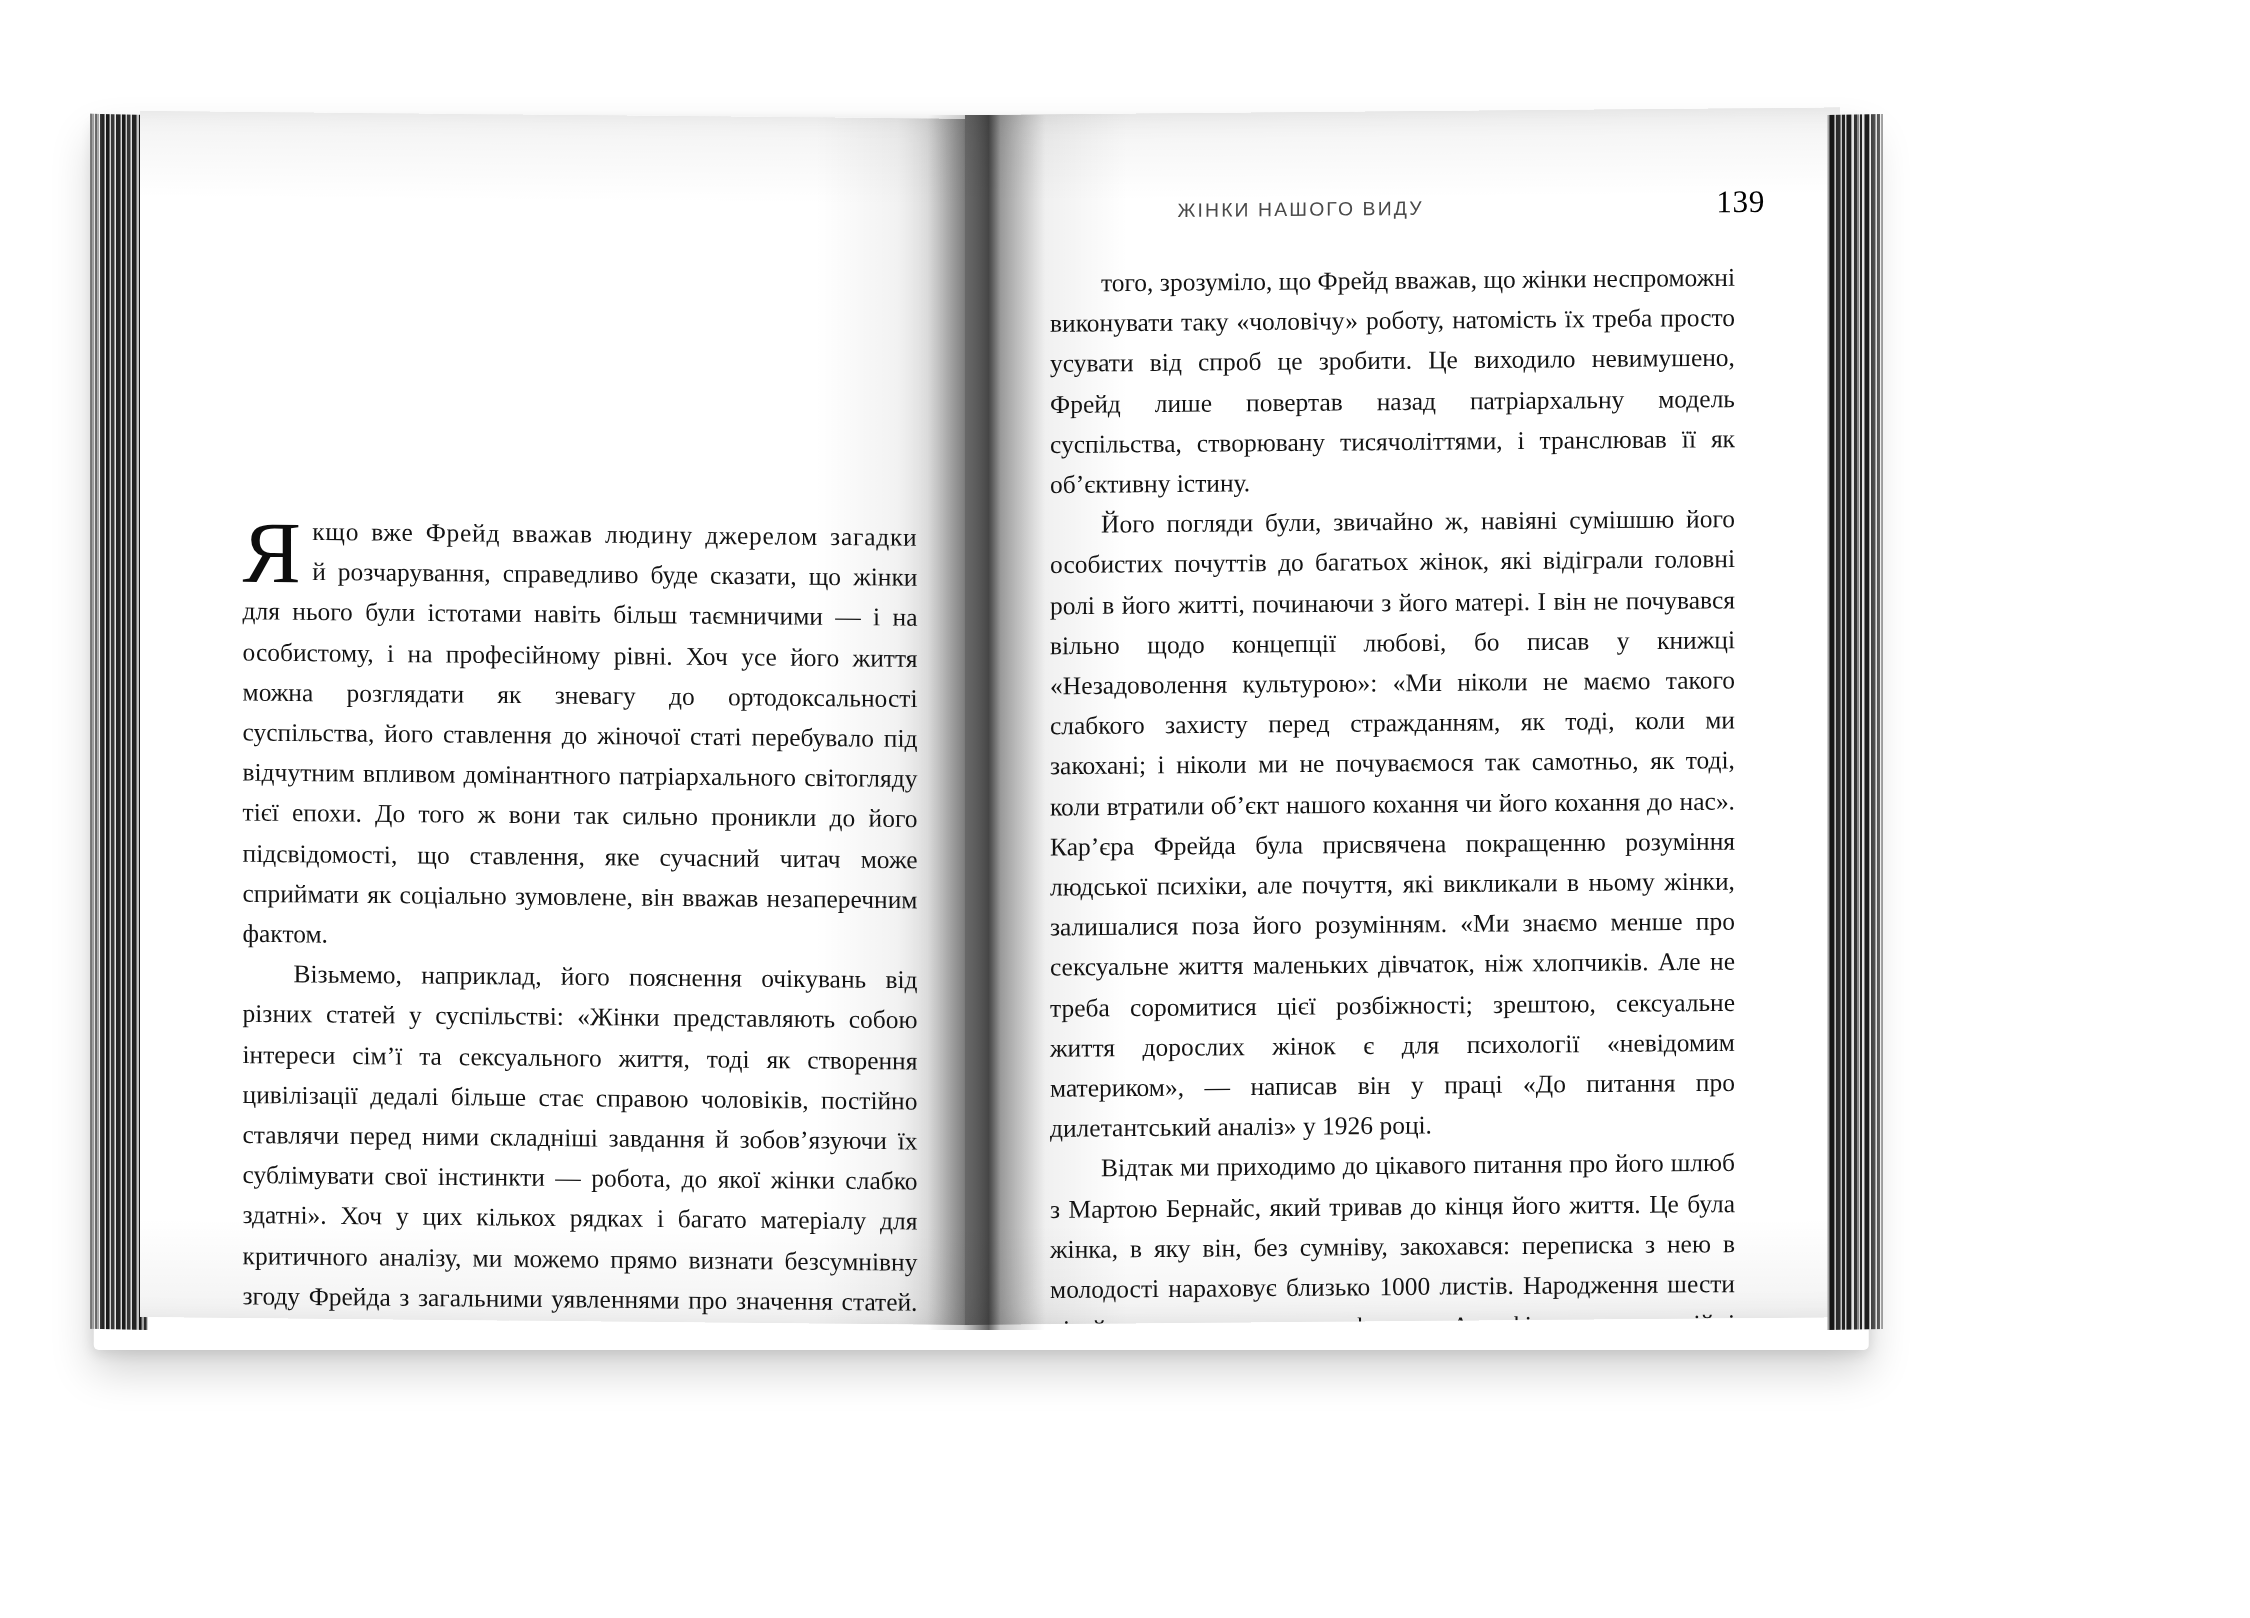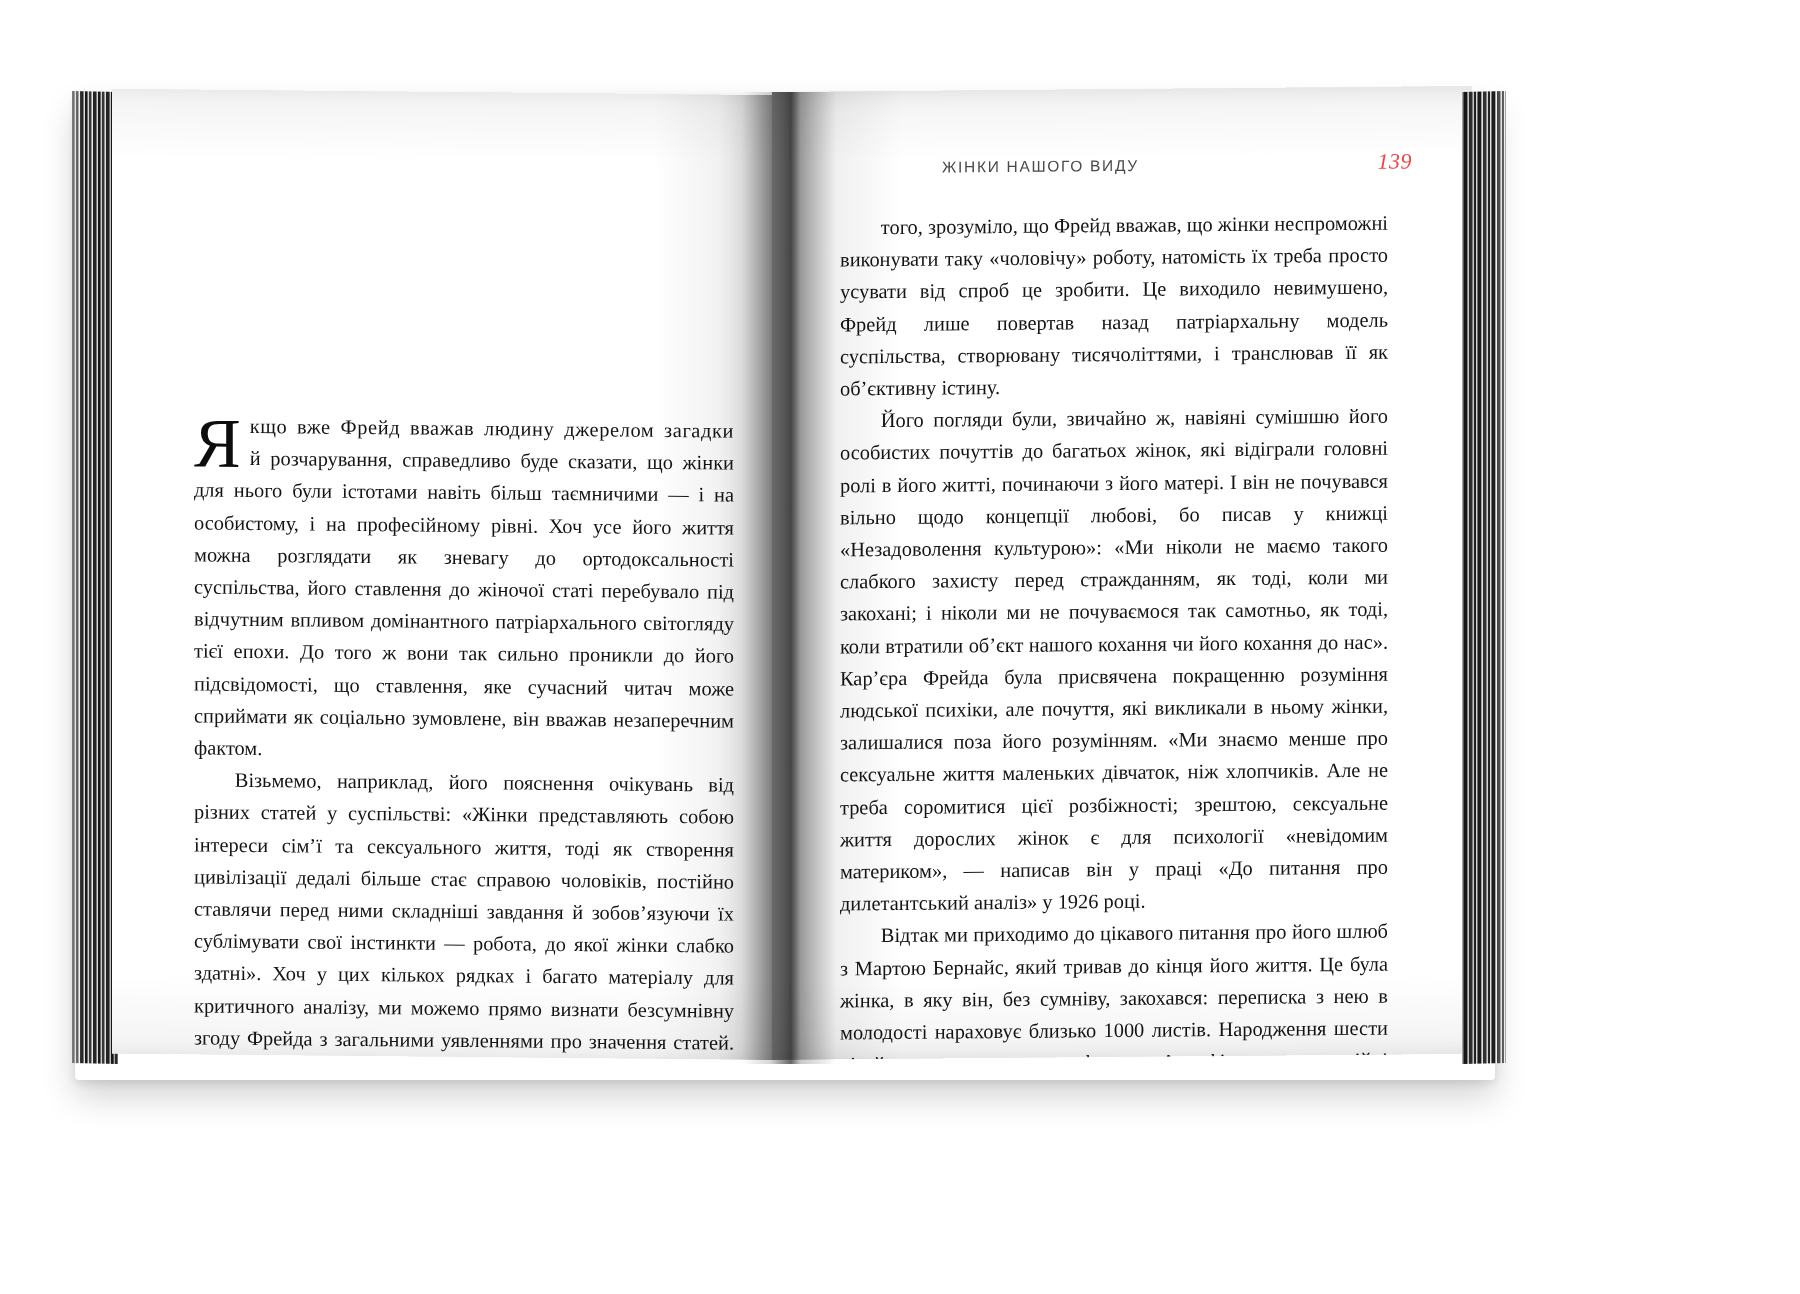--- a/index.html
+++ b/index.html
@@ -143,24 +143,23 @@
   .running-head .rh-title {
     font-family: "Liberation Sans", "DejaVu Sans", sans-serif;
     font-size: 15.5px;
     letter-spacing: 1.7px;
     color: #4a4a4a;
     font-weight: 400;
     white-space: nowrap;
   }
   .running-head .rh-folio {
     font-family: "Liberation Serif", "DejaVu Serif", serif;
-    font-size: 22px;
-    color: #ef4444;
+    font-size: 25px;
+    color: #000000;
     letter-spacing: 0.5px;
-    font-style: italic;
   }
 
   
   .textblock {
     position: absolute;
     font-size: 20.4px;
     line-height: 32.2px;
     color: #141414;
     text-align: justify;
     text-justify: inter-word;

